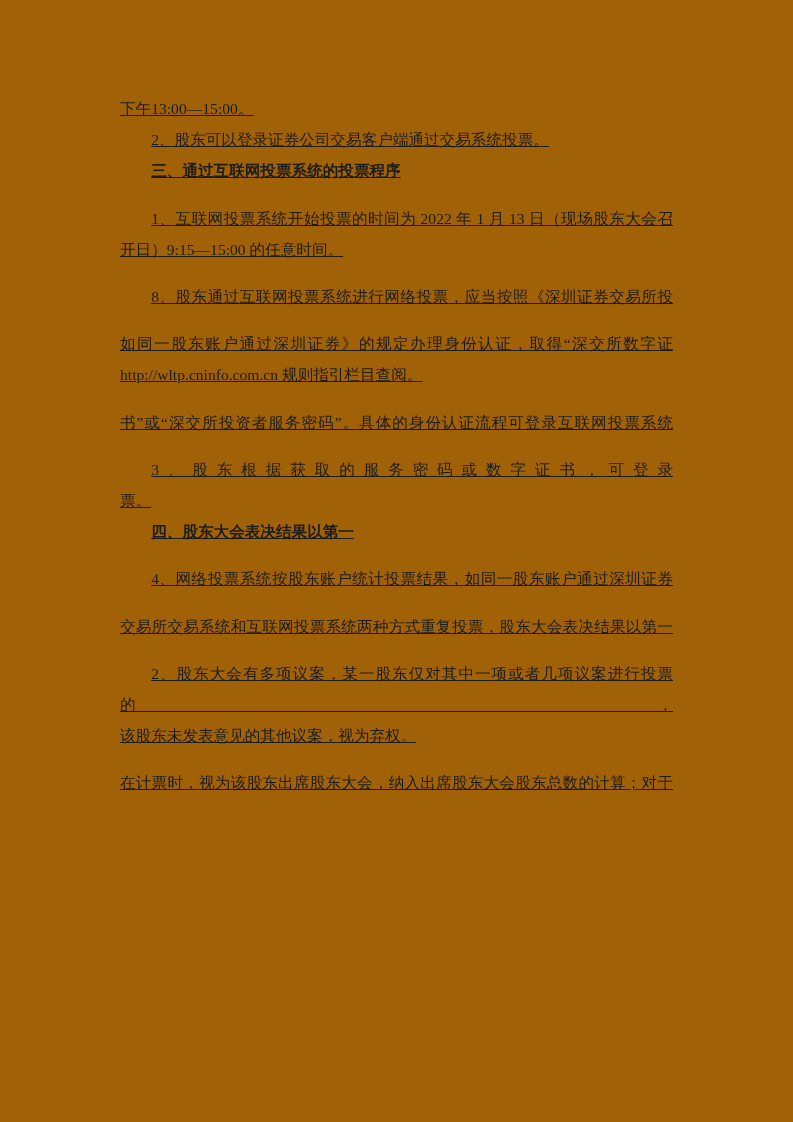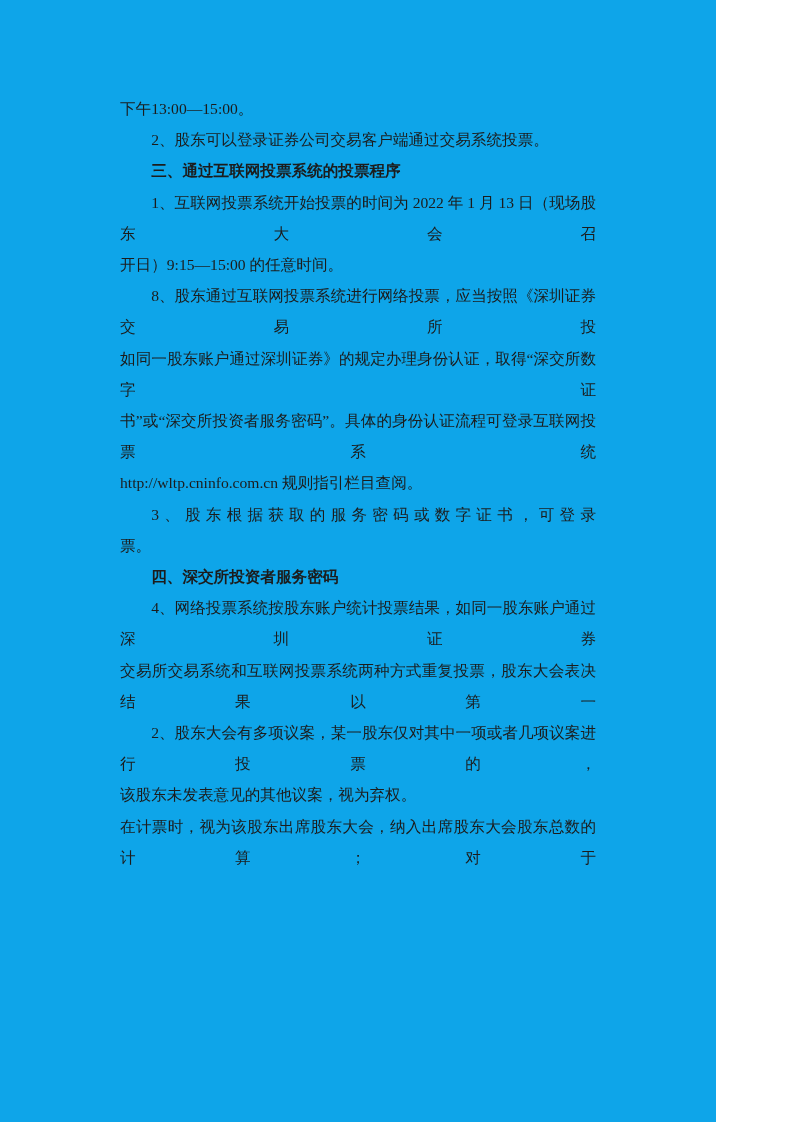--- a/index.html
+++ b/index.html
@@ -7,42 +7,44 @@
     padding: 0;
   }
   body {
     width: 793px;
     height: 1122px;
     background: #ffffff;
     overflow: hidden;
   }
   .doc {
     box-sizing: border-box;
-    width: 716px;
+    width: 793px;
     height: 1122px;
     padding: 93px 120px 0 120px;
-    background: #0ea5e9;
+    background: #a16207;
     color: #1c1c1c;
     font-family: "Liberation Serif", "DejaVu Serif", serif;
+    text-decoration: underline;
   }
   .para {
     margin: 0;
     padding: 0;
   }
   .line {
     font-size: 15.6px;
     line-height: 31.2px;
     white-space: normal;
   }
   .indent {
     text-indent: 2em;
   }
   .stretch {
     text-align: justify;
     text-align-last: justify;
+    margin-top: 16px;
   }
   .heading {
     font-weight: bold;
     font-family: "Liberation Sans", "DejaVu Sans", sans-serif;
   }
 </style>
 </head>
 <body>
 
 <div class="doc">
@@ -60,31 +62,31 @@
   </div>
 
   <div class="para">
     <div class="line indent stretch">1、互联网投票系统开始投票的时间为 2022 年 1 月 13 日（现场股东大会召</div>
     <div class="line">开日）9:15—15:00 的任意时间。</div>
   </div>
 
   <div class="para">
     <div class="line indent stretch">8、股东通过互联网投票系统进行网络投票，应当按照《深圳证券交易所投</div>
     <div class="line stretch">如同一股东账户通过深圳证券》的规定办理身份认证，取得“深交所数字证</div>
+    <div class="line">http://wltp.cninfo.com.cn 规则指引栏目查阅。</div>
     <div class="line stretch">书”或“深交所投资者服务密码”。具体的身份认证流程可登录互联网投票系统</div>
-    <div class="line">http://wltp.cninfo.com.cn 规则指引栏目查阅。</div>
   </div>
 
   <div class="para">
     <div class="line indent stretch">3、股东根据获取的服务密码或数字证书，可登录</div>
     <div class="line">票。</div>
   </div>
 
   <div class="para">
-    <div class="line heading indent">四、深交所投资者服务密码</div>
+    <div class="line heading indent">四、股东大会表决结果以第一</div>
   </div>
 
   <div class="para">
     <div class="line indent stretch">4、网络投票系统按股东账户统计投票结果，如同一股东账户通过深圳证券</div>
     <div class="line stretch">交易所交易系统和互联网投票系统两种方式重复投票，股东大会表决结果以第一</div>
   </div>
 
   <div class="para">
     <div class="line indent stretch">2、股东大会有多项议案，某一股东仅对其中一项或者几项议案进行投票的，</div>
     <div class="line">该股东未发表意见的其他议案，视为弃权。</div>

